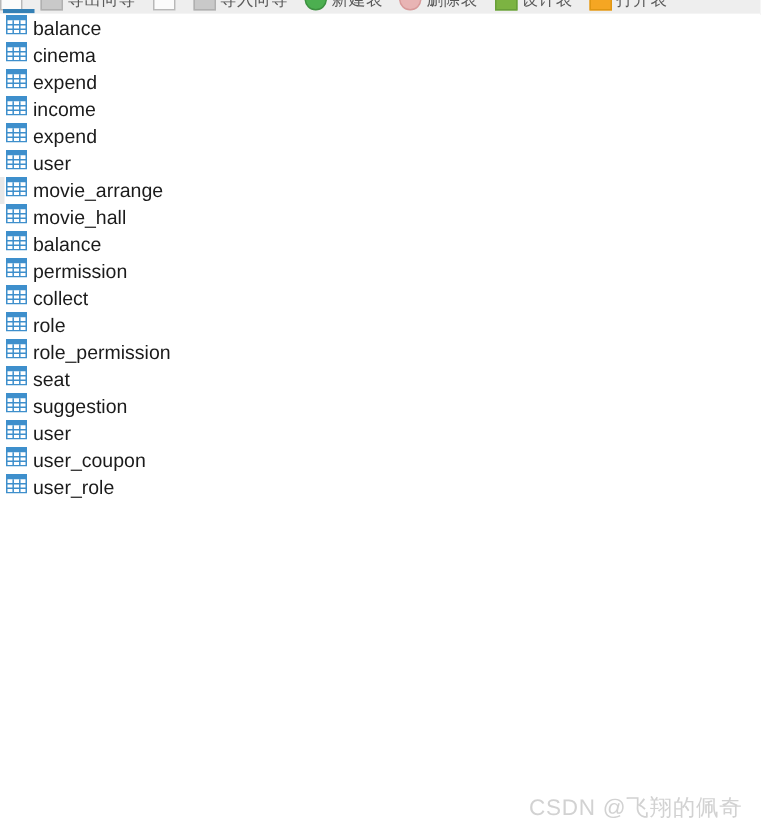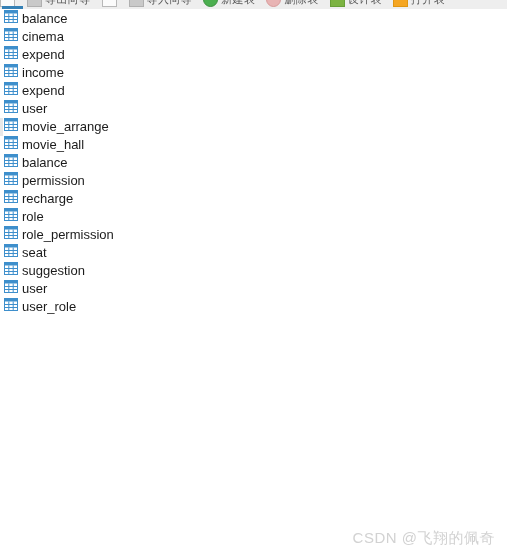--- a/index.html
+++ b/index.html
@@ -272,21 +272,21 @@
     </div>
     <div class="table-row">
       <svg class="tbl-icon" viewBox="0 0 14 13">
         <rect x="0.5" y="0.5" width="13" height="12" fill="#ffffff" stroke="#3e8fcc" stroke-width="1"></rect>
         <rect x="0.5" y="0.5" width="13" height="3" fill="#3e8fcc"></rect>
         <line x1="0.5" y1="6.5" x2="13.5" y2="6.5" stroke="#3e8fcc" stroke-width="1"></line>
         <line x1="0.5" y1="9.5" x2="13.5" y2="9.5" stroke="#3e8fcc" stroke-width="1"></line>
         <line x1="4.8" y1="3.5" x2="4.8" y2="12.5" stroke="#3e8fcc" stroke-width="1"></line>
         <line x1="9.2" y1="3.5" x2="9.2" y2="12.5" stroke="#3e8fcc" stroke-width="1"></line>
       </svg>
-      <span class="tbl-name">recharge</span>
+      <span class="tbl-name">collect</span>
     </div>
     <div class="table-row">
       <svg class="tbl-icon" viewBox="0 0 14 13">
         <rect x="0.5" y="0.5" width="13" height="12" fill="#ffffff" stroke="#3e8fcc" stroke-width="1"></rect>
         <rect x="0.5" y="0.5" width="13" height="3" fill="#3e8fcc"></rect>
         <line x1="0.5" y1="6.5" x2="13.5" y2="6.5" stroke="#3e8fcc" stroke-width="1"></line>
         <line x1="0.5" y1="9.5" x2="13.5" y2="9.5" stroke="#3e8fcc" stroke-width="1"></line>
         <line x1="4.8" y1="3.5" x2="4.8" y2="12.5" stroke="#3e8fcc" stroke-width="1"></line>
         <line x1="9.2" y1="3.5" x2="9.2" y2="12.5" stroke="#3e8fcc" stroke-width="1"></line>
       </svg>
@@ -338,17 +338,28 @@
     </div>
     <div class="table-row">
       <svg class="tbl-icon" viewBox="0 0 14 13">
         <rect x="0.5" y="0.5" width="13" height="12" fill="#ffffff" stroke="#3e8fcc" stroke-width="1"></rect>
         <rect x="0.5" y="0.5" width="13" height="3" fill="#3e8fcc"></rect>
         <line x1="0.5" y1="6.5" x2="13.5" y2="6.5" stroke="#3e8fcc" stroke-width="1"></line>
         <line x1="0.5" y1="9.5" x2="13.5" y2="9.5" stroke="#3e8fcc" stroke-width="1"></line>
         <line x1="4.8" y1="3.5" x2="4.8" y2="12.5" stroke="#3e8fcc" stroke-width="1"></line>
         <line x1="9.2" y1="3.5" x2="9.2" y2="12.5" stroke="#3e8fcc" stroke-width="1"></line>
       </svg>
+      <span class="tbl-name">user_coupon</span>
+    </div>
+    <div class="table-row">
+      <svg class="tbl-icon" viewBox="0 0 14 13">
+        <rect x="0.5" y="0.5" width="13" height="12" fill="#ffffff" stroke="#3e8fcc" stroke-width="1"></rect>
+        <rect x="0.5" y="0.5" width="13" height="3" fill="#3e8fcc"></rect>
+        <line x1="0.5" y1="6.5" x2="13.5" y2="6.5" stroke="#3e8fcc" stroke-width="1"></line>
+        <line x1="0.5" y1="9.5" x2="13.5" y2="9.5" stroke="#3e8fcc" stroke-width="1"></line>
+        <line x1="4.8" y1="3.5" x2="4.8" y2="12.5" stroke="#3e8fcc" stroke-width="1"></line>
+        <line x1="9.2" y1="3.5" x2="9.2" y2="12.5" stroke="#3e8fcc" stroke-width="1"></line>
+      </svg>
       <span class="tbl-name">user_role</span>
     </div>
   </div>
 
 <div class="watermark">CSDN @飞翔的佩奇</div>
 
 </body></html>

